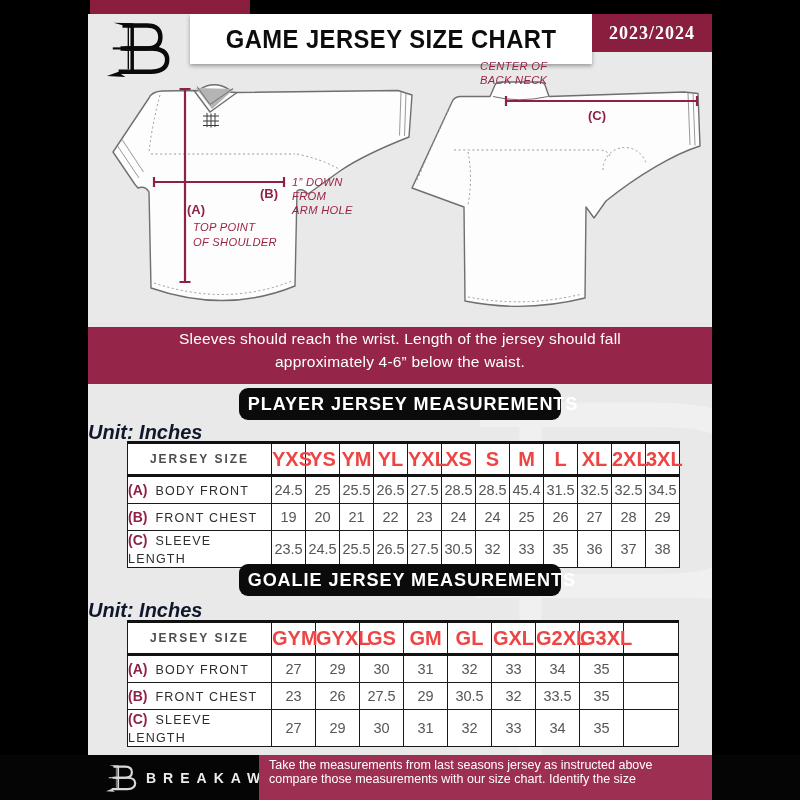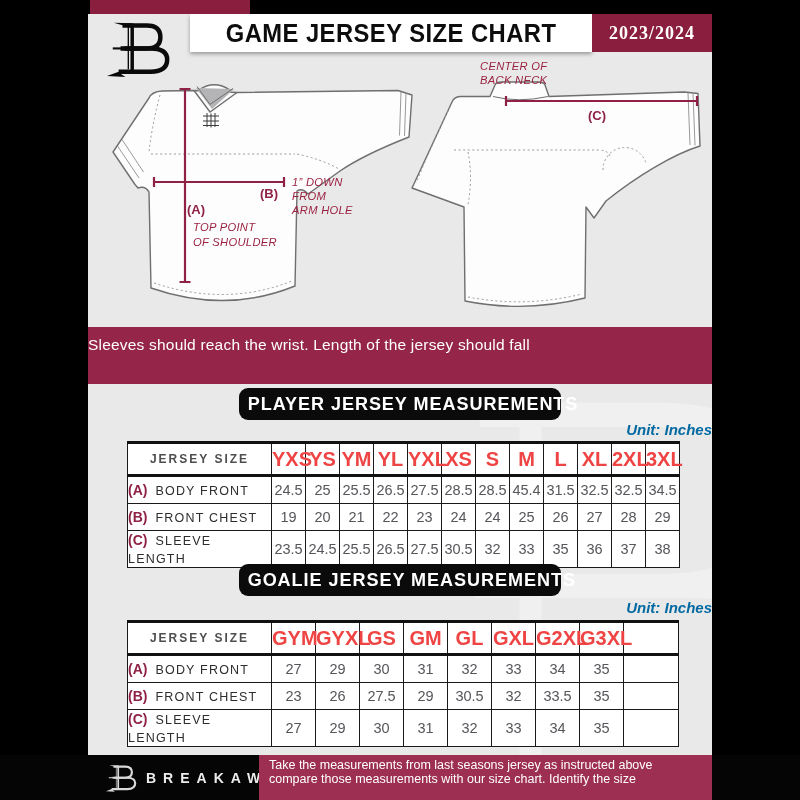--- a/index.html
+++ b/index.html
@@ -3,48 +3,48 @@
 <meta charset="utf-8">
 <style>
   *{margin:0;padding:0;box-sizing:border-box}
   html,body{width:800px;height:800px}
   body{background:#000;position:relative;overflow:hidden;font-family:"Liberation Sans",sans-serif}
   .page{position:absolute;inset:0}
   .panel{position:absolute;left:88px;top:14px;width:624px;height:741px;background:#e9e9ea;overflow:hidden}
   
   .brand-tab{position:absolute;left:90px;top:0;width:160px;height:14px;background:#8a1e3f;z-index:3}
   .logo-box{position:absolute;left:102px;top:12px;width:74px;height:68px;z-index:3;color:#0a0a0a}
-  .title-bar{position:absolute;left:102px;top:0;width:402px;height:38px;background:#ffffff;
+  .title-bar{position:absolute;left:102px;top:0;width:402px;height:50px;background:#ffffff;
     display:flex;align-items:center;justify-content:center;box-shadow:0 2px 4px rgba(0,0,0,.35)}
   .title-bar span{font-size:25px;font-weight:bold;letter-spacing:.5px;color:#0d0d0d;transform:scaleX(.95);white-space:nowrap}
   .season-box{position:absolute;left:504px;top:0;width:120px;height:38px;background:#8a1e3f;color:#fff;
     display:flex;align-items:center;justify-content:center;font-family:Liberation Serif, serif;
     font-weight:bold;font-size:18px;letter-spacing:1px}
   
   .watermark{position:absolute;left:300px;top:350px;width:470px;height:430px;color:#f1f1f2;opacity:.9;z-index:0}
   
   .diagram{position:absolute;left:0;top:41px;width:624px;height:275px;z-index:1}
   .jersey{fill:#fdfdfd;stroke:#6f6f6f;stroke-width:1.4;stroke-linejoin:round}
   .seam{fill:none;stroke:#9a9a9a;stroke-width:1;stroke-dasharray:2,2.6}
   .rib{fill:none;stroke:#8d8d8d;stroke-width:.9}
   .lace{fill:none;stroke:#3a3a3a;stroke-width:1}
   .ann{fill:none;stroke:#8e2144;stroke-width:2.2}
   .ann-label{font-weight:bold;font-size:13px;fill:#8e2144}
   .ann-note{font-style:italic;font-size:11.2px;fill:#9b2342;letter-spacing:.3px}
   
   .notice{position:absolute;left:0;top:313px;width:624px;height:57px;background:#96254a;color:#fff;
-    text-align:left;font-size:15.5px;line-height:23px;padding-top:6px;z-index:1;letter-spacing:.2px}
+    text-align:center;font-size:15.5px;line-height:23px;z-index:1;letter-spacing:.2px}
   
   .section-banner{position:absolute;left:151px;width:322px;height:32px;background:#0b0b0b;border-radius:9px;
     display:flex;align-items:center;z-index:1}
   .section-banner span{color:#fff;font-weight:bold;font-size:19px;letter-spacing:1px;transform:scaleX(.95);white-space:nowrap}
   .banner-player{top:374px}
   .banner-goalie{top:550px}
-  .unit-line{position:absolute;left:0;width:624px;text-align:right;font-style:italic;font-weight:bold;
-    color:#0369a1;font-size:15px;z-index:1}
+  .unit-line{position:absolute;left:0;width:624px;text-align:left;font-style:italic;font-weight:bold;
+    color:#0f172a;font-size:20px;z-index:1}
   .unit-player{top:407px}
   .unit-goalie{top:585px}
   
   .meas-table{position:absolute;left:39px;border-collapse:collapse;table-layout:fixed;z-index:1}
   #player-table{top:427px;width:552px}
   #goalie-table{top:606px;width:551px}
   .meas-table th,.meas-table td{border:1.6px solid #1a1a1a;background:#fff;text-align:center;vertical-align:middle}
   .meas-table thead th{border-top:3px solid #111;border-bottom:3px solid #111;height:33px}
   .meas-table tbody tr{height:27.5px}
   .meas-table th.corner{width:144px;font-weight:bold;font-size:12px;letter-spacing:2px;color:#4e4e50}
@@ -156,20 +156,21 @@
       <text class="ann-note" x="204" y="145">FROM</text>
       <text class="ann-note" x="204" y="159">ARM HOLE</text>
 
       <text class="ann-note" x="392" y="15">CENTER OF</text>
       <text class="ann-note" x="392" y="29">BACK NECK</text>
       <text class="ann-label" x="500" y="65">(C)</text>
     </svg>
 
     <div class="notice">
       <div>Sleeves should reach the wrist. Length of the jersey should fall</div>
+      <div>approximately 4-6” below the waist.</div>
     </div>
 
     <div class="section-banner banner-player">
       <span>PLAYER JERSEY MEASUREMENTS</span>
     </div>
     <div class="unit-line unit-player">Unit: Inches</div>
     <table class="meas-table" id="player-table">
         <thead>
           <tr>
             <th class="corner">JERSEY SIZE</th>

